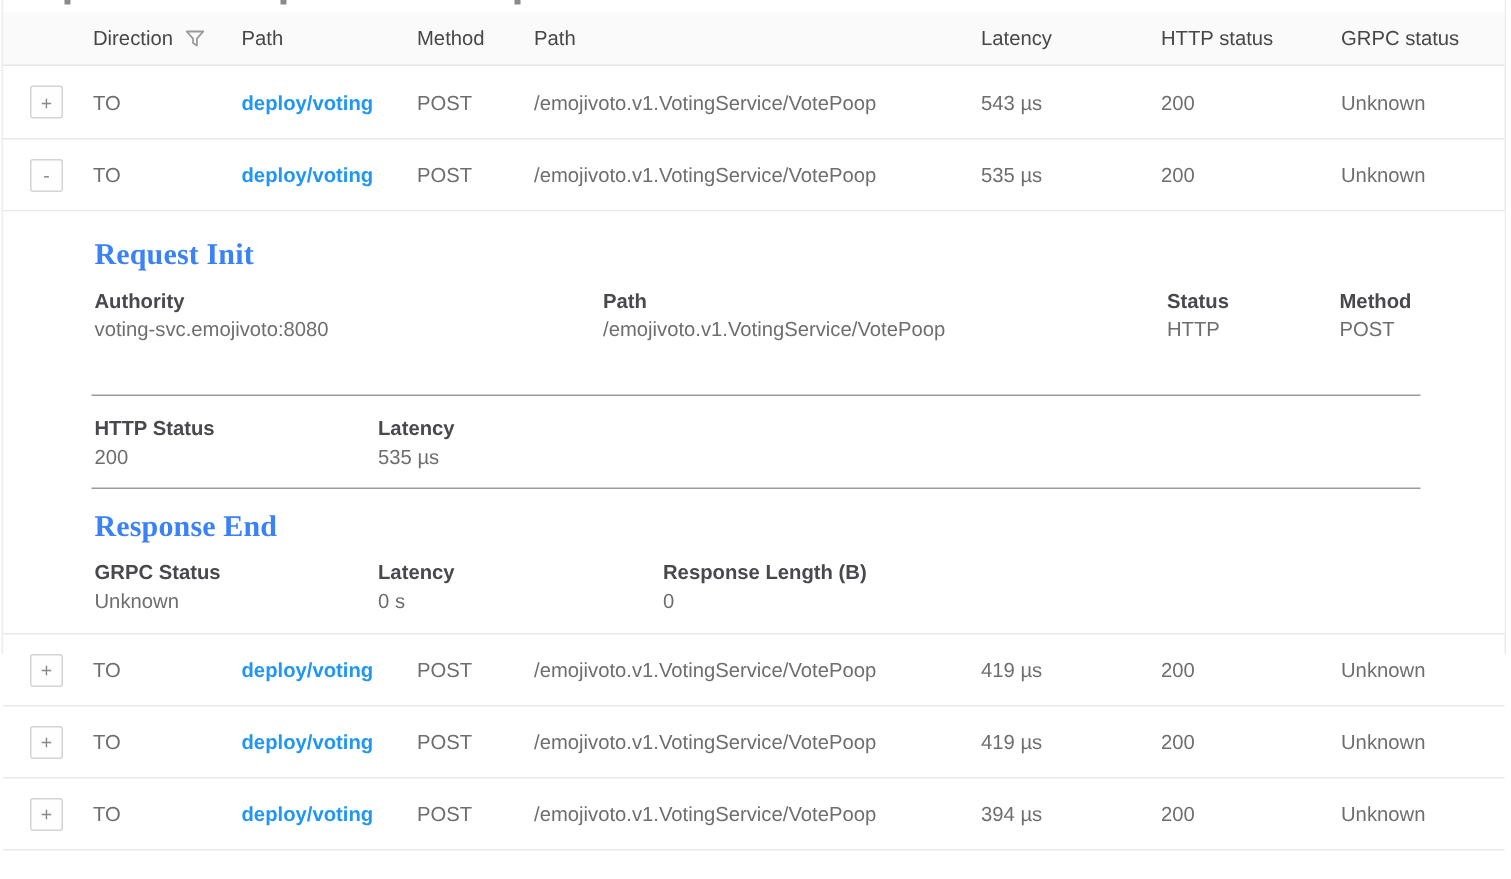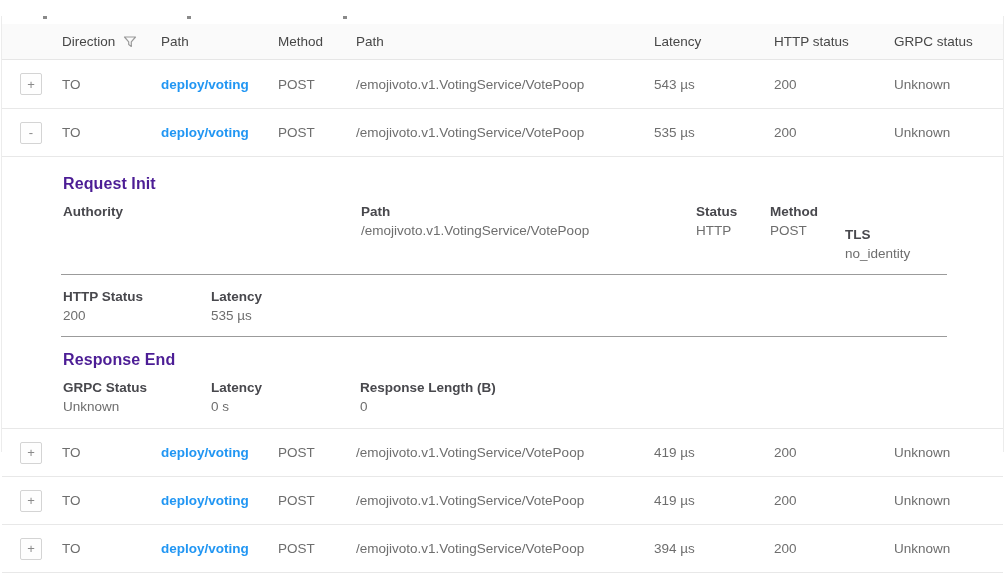--- a/index.html
+++ b/index.html
@@ -4,21 +4,21 @@
 <style>
   * { margin:0; padding:0; box-sizing:border-box; }
   html,body { background:#ffffff; }
   body {
     font-family:"Liberation Sans", sans-serif;
     width:1007px; height:586px; overflow:hidden;
     color:#6b6b6b; font-size:14px;
     position:relative;
   }
   .card {
-    position:absolute; left:1px; top:16px; width:1003px; height:436px;
+    position:absolute; left:1px; top:0; width:1003px; height:436px;
     border-left:1px solid #ececec; border-right:1px solid #ececec;
     background:#fff;
   }
   .top-strip { position:relative; height:8px; background:#fff; }
   .top-strip .mark { position:absolute; top:0; width:4px; height:3px; background:#8a8a8a; }
   .m1{left:41px}.m2{left:185px}.m3{left:341px}
 
   .row { display:flex; align-items:center; width:100%; }
   .thead {
     height:36px; background:#fafafa; border-bottom:1px solid #e6e6e6;
@@ -43,22 +43,22 @@
   .expand-btn {
     width:22px; height:22px; border:1px solid #d4d4d4; border-radius:2px;
     background:#fefefe; color:#8a8a8a; font-size:13px; line-height:19px;
     text-align:center; cursor:pointer; display:block; padding:0;
     font-family:"Liberation Sans", sans-serif;
   }
   a.svc-link { color:#2196f3; text-decoration:none; cursor:pointer;font-weight:bold; }
 
   
   .detail { border-bottom:1px solid #e8e8e8; background:#fff; padding:18px 61px 14px 61px; }
-  .d-heading { font-size:16px; font-weight:700; color:#4c1d95; letter-spacing:.1px; }
-  .d-fields { display:flex; margin-top:11px; }
+  .d-heading { font-size:20px; font-weight:700; color:#3b82f6; letter-spacing:.1px;font-family:Liberation Serif, serif; }
+  .d-fields { display:flex; margin-top:11px;gap:41px; }
   .d-field .lbl { font-weight:700; color:#48484d; font-size:13.5px; }
   .d-field .val { margin-top:4px; color:#6e6e6e; font-size:13.5px; }
   .d-divider { border:none; border-top:1px solid #9b9b9b; margin:13px 0 14px -2px; width:886px; }
 
   .f-authority { width:298px; flex:0 0 auto; }
   .f-path      { width:335px; flex:0 0 auto; }
   .f-scheme    { width:74px;  flex:0 0 auto; }
   .f-method    { width:75px;  flex:0 0 auto; }
   .f-tls       { flex:1 1 auto;margin-top:23px; }
   .f-w148      { width:148px; flex:0 0 auto; }
@@ -119,20 +119,21 @@
     <div class="c-http">200</div>
     <div class="c-grpc">Unknown</div>
   </div>
 
   <div class="detail">
 
     <div class="d-heading">Request Init</div>
     <div class="d-fields">
       <div class="d-field f-authority">
         <div class="lbl">Authority</div>
+        <div class="val">voting-svc.emojivoto:8080</div>
       </div>
       <div class="d-field f-path">
         <div class="lbl">Path</div>
         <div class="val">/emojivoto.v1.VotingService/VotePoop</div>
       </div>
       <div class="d-field f-scheme">
         <div class="lbl">Status</div>
         <div class="val">HTTP</div>
       </div>
       <div class="d-field f-method">

